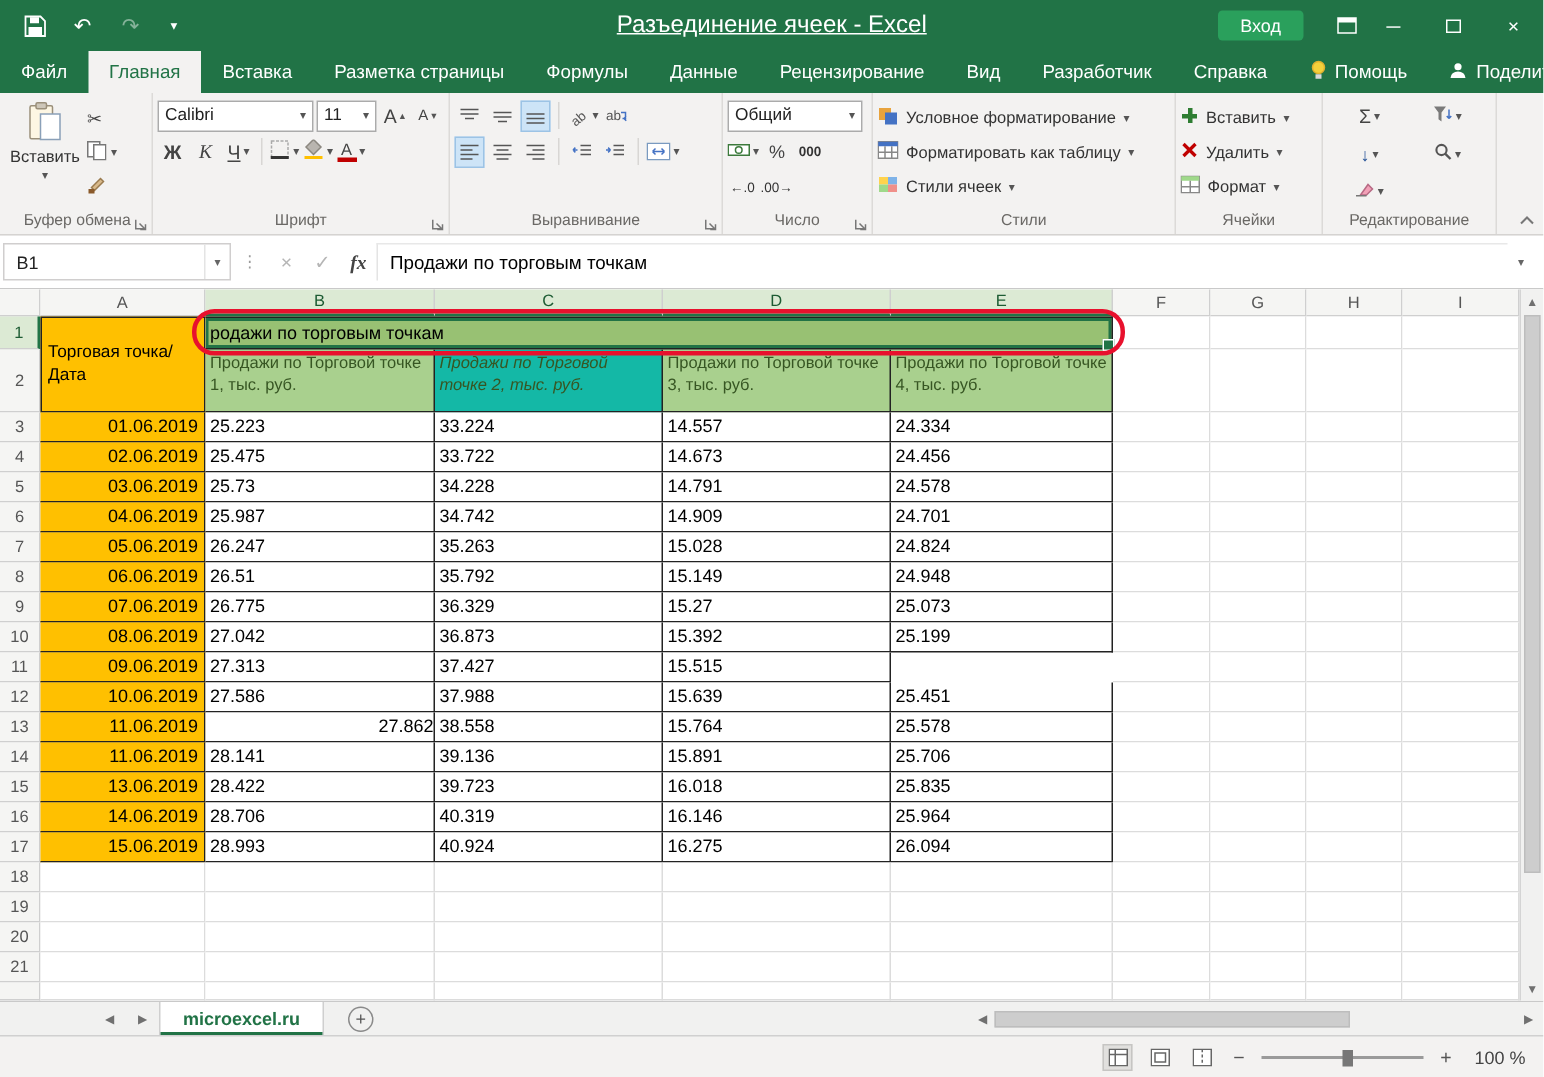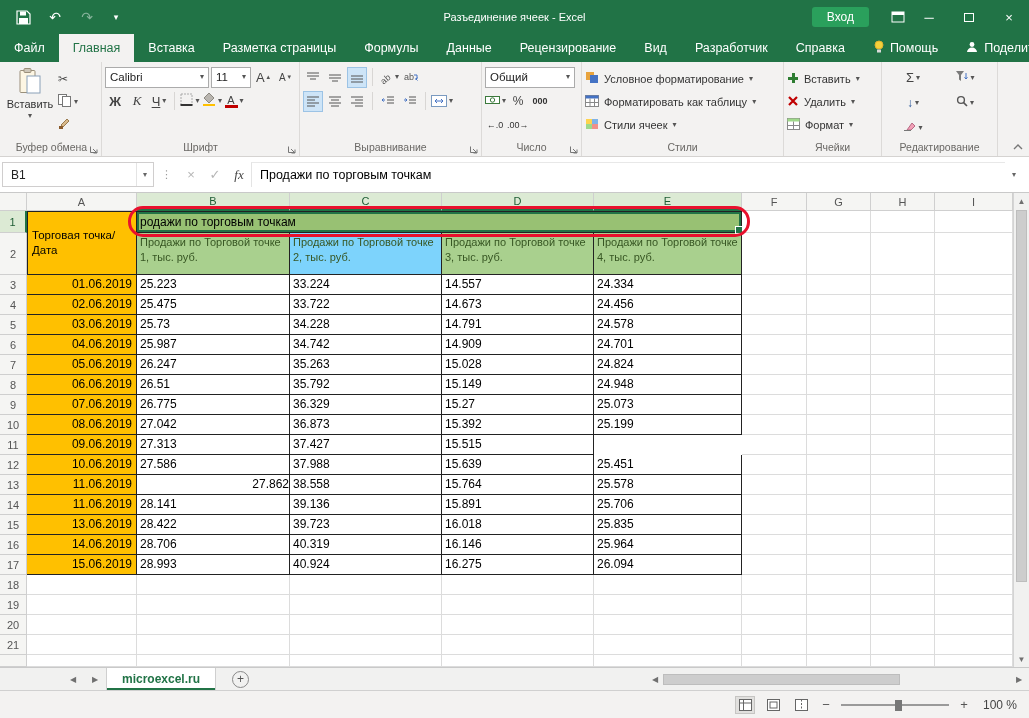--- a/index.html
+++ b/index.html
@@ -5,21 +5,21 @@
   * { margin:0; padding:0; box-sizing:border-box; }
   html,body { width:1029px; height:718px; overflow:hidden; }
   body { font-family:"Liberation Sans", sans-serif; font-size:12px; background:#fff; color:#222; }
 
   
   .titlebar { height:34px; background:#217346; color:#fff; display:flex; align-items:center; position:relative; }
   .qat { display:flex; align-items:center; gap:14px; padding-left:14px; }
   .tb-ic { display:flex; align-items:center; justify-content:center; width:18px; height:18px; font-size:14px; color:#fff; }
   .tb-ic.dim { opacity:.45; }
   .tb-ic.sm { font-size:9px; width:12px; }
-  .t-title { position:absolute; left:0; right:0; text-align:center; font-size:11px; pointer-events:none; }
+  .t-title { position:absolute; left:0; right:0; text-align:center; font-size:16px; pointer-events:none;text-decoration:underline; }
   .t-right { margin-left:auto; display:flex; align-items:center; gap:4px; padding-right:2px; position:relative; z-index:2; }
   .signin { background:#2aa05c; border-radius:3px; padding:3px 15px; font-size:12px; margin-right:16px; }
   .wc { width:36px; height:30px; display:flex; align-items:center; justify-content:center; font-size:13px; }
   .wc .maxbox { width:10px; height:9px; border:1px solid #fff; display:block; }
 
   
   .tabbar { height:28px; background:#217346; display:flex; align-items:stretch; position:relative; }
   .rtab { padding:0 14px; display:flex; align-items:center; gap:5px; color:#fff; font-size:12.5px; white-space:nowrap; }
   .rtab.active { background:#f3f2f1; color:#217346; }
   .share { margin-left:auto; display:flex; align-items:center; gap:6px; color:#fff; padding:0 14px; font-size:12.5px; }
@@ -53,21 +53,21 @@
   .collapse { position:absolute; right:6px; bottom:3px; }
   .num-small { font-size:9px; color:#333; letter-spacing:0; }
 
   
   .fbar { height:36px; background:#fff; border-bottom:1px solid #c9c9c9; display:flex; align-items:center; padding:0 6px 0 0; }
   .namebox { width:152px; height:25px; border:1px solid #d0cece; display:flex; align-items:center; padding-left:8px; font-size:12px; color:#222; margin-left:2px; }
   .nb-arrow { margin-left:auto; font-size:8px; color:#666; padding:0 6px; border-left:1px solid #e4e4e4; align-self:stretch; display:flex; align-items:center; }
   .nbdots { color:#9a9a9a; font-size:11px; padding:0 7px; }
   .fbtn { width:24px; height:24px; display:flex; align-items:center; justify-content:center; font-size:13px; }
   .fbtn.dis { color:#b5b5b5; }
-  .fbtn.fx { color:#444; font-family:"Liberation Serif", serif; font-style:italic; font-weight:normal; }
+  .fbtn.fx { color:#444; font-family:"Liberation Serif", serif; font-style:italic; font-weight:bold; }
   .finput { flex:1; height:25px; border-top:1px solid #e8e8e8; display:flex; align-items:center; padding-left:8px; font-size:12.5px; color:#000; border-left:1px solid #e4e4e4; }
   .fexp { width:18px; text-align:center; font-size:8px; color:#666; }
 
   
   .sheet { position:relative; height:474px; background:#fff; }
   .grid { position:absolute; left:0; top:0; width:1013px; height:474px; display:grid;
           grid-template-columns:27px 110px 153px 152px 152px 148px 65px 64px 64px 78px;
           grid-template-rows:18px 22px 42px repeat(19, 20px) 12px; background:#fff; }
   .c { overflow:hidden; }
   .gh { background:#f5f5f3; border-right:1px solid #cfcfcf; border-bottom:1px solid #cfcfcf; color:#555;
@@ -608,21 +608,21 @@
       <div class="c gh rowh" style="grid-area: 18 / 1;">17</div>
       <div class="c gh rowh" style="grid-area: 19 / 1;">18</div>
       <div class="c gh rowh" style="grid-area: 20 / 1;">19</div>
       <div class="c gh rowh" style="grid-area: 21 / 1;">20</div>
       <div class="c gh rowh" style="grid-area: 22 / 1;">21</div>
       <div class="c gh rowh" style="grid-area: 23 / 1;"></div>
       <div class="c tc corner-cell" style="grid-area: 2 / 2 / span 2; background: rgb(255, 192, 0);">Торговая точка/
 Дата</div>
       <div class="c tc merged" style="grid-area: 2 / 3 / auto / span 4; background: rgb(152, 193, 115);">родажи по торговым точкам</div>
       <div class="c tc ghead" style="grid-area: 3 / 3; background: rgb(169, 208, 142);">Продажи по Торговой точке 1, тыс. руб.</div>
-      <div class="c tc ghead" style="grid-area: 3 / 4; background: #7dd3fc;">Продажи по Торговой точке 2, тыс. руб.</div>
+      <div class="c tc ghead" style="grid-area: 3 / 4; background: #14b8a6; font-style: italic;">Продажи по Торговой точке 2, тыс. руб.</div>
       <div class="c tc ghead" style="grid-area: 3 / 5; background: rgb(169, 208, 142);">Продажи по Торговой точке 3, тыс. руб.</div>
       <div class="c tc ghead" style="grid-area: 3 / 6; background: rgb(169, 208, 142);">Продажи по Торговой точке 4, тыс. руб.</div>
       <div class="c tc datec" style="grid-area: 4 / 2; background: rgb(255, 192, 0);">01.06.2019</div>
       <div class="c tc val" style="grid-area: 4 / 3;">25.223</div>
       <div class="c tc val" style="grid-area: 4 / 4;">33.224</div>
       <div class="c tc val" style="grid-area: 4 / 5;">14.557</div>
       <div class="c tc val" style="grid-area: 4 / 6;">24.334</div>
       <div class="c tc datec" style="grid-area: 5 / 2; background: rgb(255, 192, 0);">02.06.2019</div>
       <div class="c tc val" style="grid-area: 5 / 3;">25.475</div>
       <div class="c tc val" style="grid-area: 5 / 4;">33.722</div>

